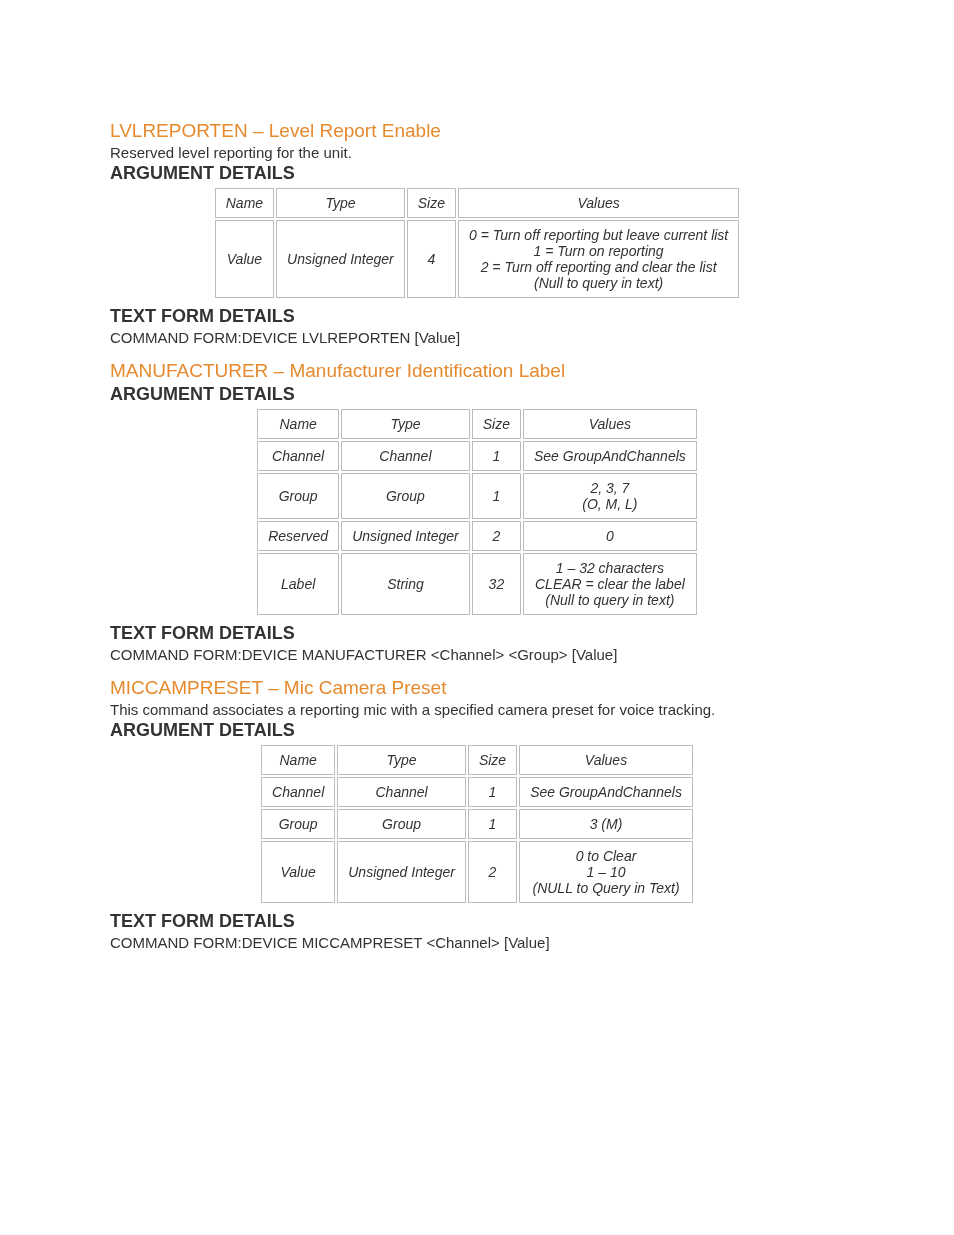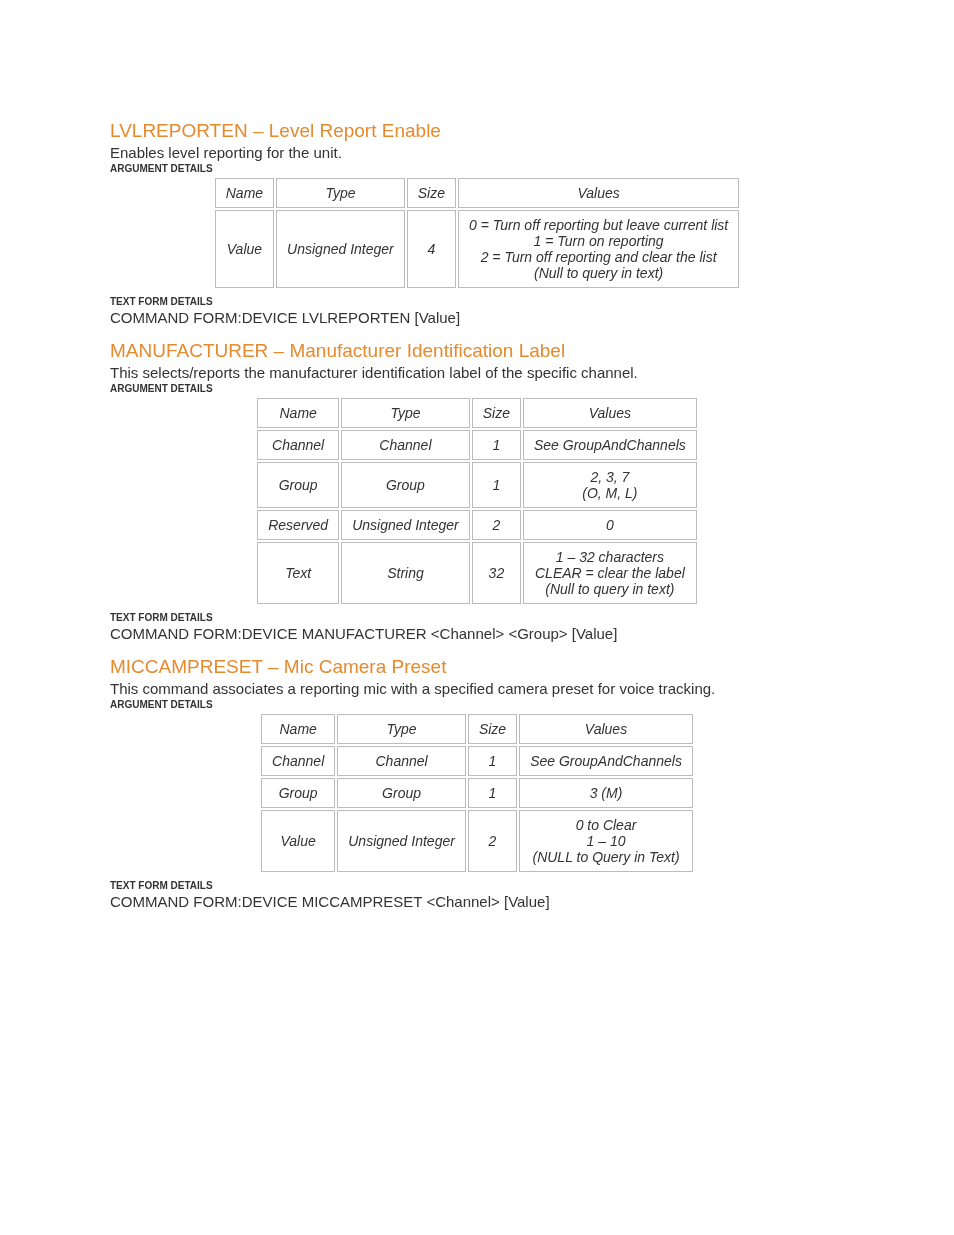--- a/index.html
+++ b/index.html
@@ -22,21 +22,21 @@
     font-size: 19px;
     margin: 0 0 2px 0;
     font-weight: normal;
   }
   .desc {
     margin: 2px 0 2px 0;
     font-size: 15px;
   }
   .subhead {
     font-weight: bold;
-    font-size: 10px;
+    font-size: 18px;
     margin: 2px 0 2px 0;
     text-transform: uppercase;
   }
   table.argtable {
     border-collapse: separate;
     border-spacing: 2px;
     margin: 0 auto 6px auto;
     font-style: italic;
   }
   table.argtable th, table.argtable td {
@@ -69,21 +69,21 @@
   }
   td .line { display: block; }
 </style>
 </head>
 <body>
 
 <div class="page">
 
   <div class="block">
     <div class="section-title">LVLREPORTEN – Level Report Enable</div>
-    <div class="desc">Enables level reporting for the unit.</div>
+    <div class="desc">Reserved level reporting for the unit.</div>
     <div class="subhead">ARGUMENT DETAILS</div>
     <table class="argtable">
       <tbody>
           <tr>
         <th>Name</th>
         <th>Type</th>
         <th>Size</th>
         <th>Values</th>
       </tr>
       <tr>
@@ -98,21 +98,20 @@
         </td>
       </tr>
     </tbody>
       </table>
     <div class="subhead">TEXT FORM DETAILS</div>
     <div class="cmdform">COMMAND FORM:DEVICE LVLREPORTEN [Value]</div>
   </div>
 
   <div class="block">
     <div class="section-title">MANUFACTURER – Manufacturer Identification Label</div>
-    <div class="desc">This selects/reports the manufacturer identification label of the specific channel.</div>
     <div class="subhead">ARGUMENT DETAILS</div>
     <table class="argtable">
       <tbody>
           <tr>
         <th>Name</th>
         <th>Type</th>
         <th>Size</th>
         <th>Values</th>
       </tr>
       <tr>
@@ -130,21 +129,21 @@
           <span class="line">(O, M, L)</span>
         </td>
       </tr>
       <tr>
         <td class="cell-center">Reserved</td>
         <td class="cell-center">Unsigned Integer</td>
         <td class="cell-center">2</td>
         <td class="cell-left">0</td>
       </tr>
       <tr>
-        <td class="cell-center">Text</td>
+        <td class="cell-center">Label</td>
         <td class="cell-center">String</td>
         <td class="cell-center">32</td>
         <td class="cell-left">
           <span class="line">1 – 32 characters</span>
           <span class="line">CLEAR = clear the label</span>
           <span class="line">(Null to query in text)</span>
         </td>
       </tr>
     </tbody>
       </table>

